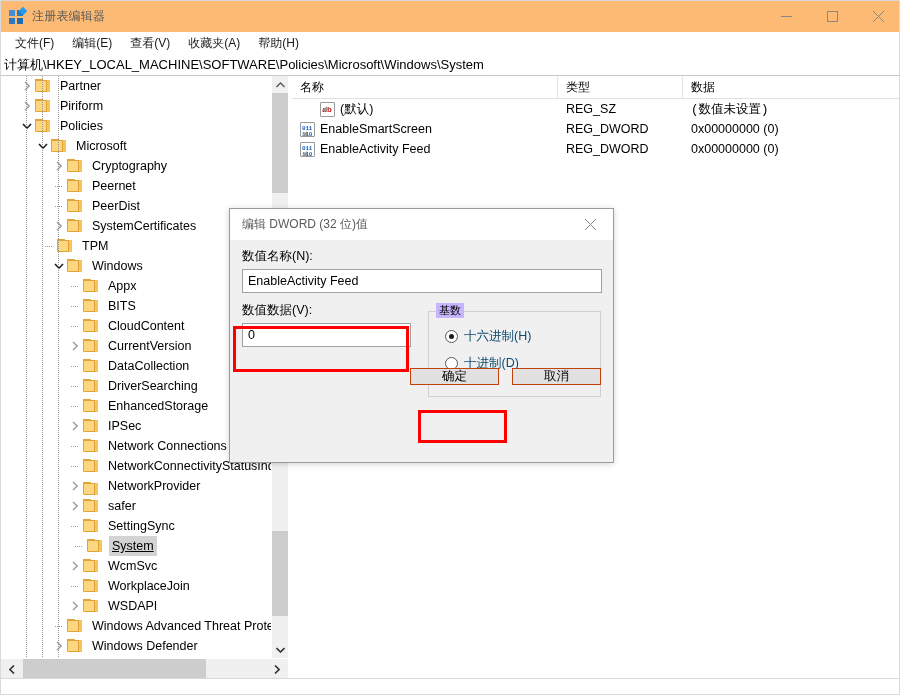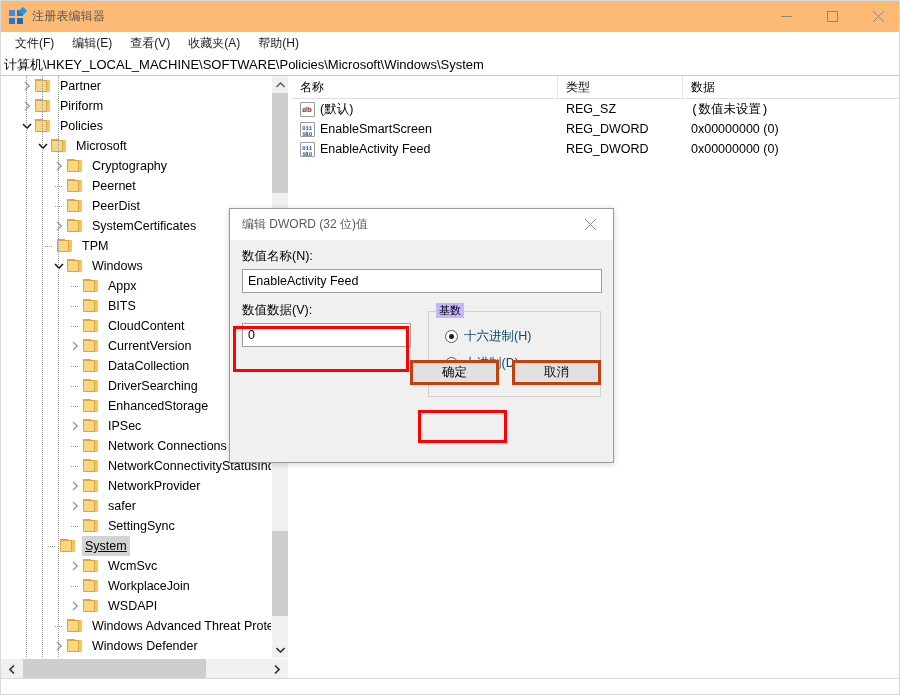--- a/index.html
+++ b/index.html
@@ -238,21 +238,21 @@
   .val-icon {
     width: 15px; height: 15px; flex: 0 0 15px; margin-right: 5px;
     position: relative; background: #ffffff;
     border: 1px solid #9a9a9a;
     border-radius: 1px;
     font-size: 7px; line-height: 7px;
     font-family: "Liberation Mono", "DejaVu Sans Mono", monospace;
     font-weight: bold;
     overflow: hidden;
   }
-  .val-icon.sz { color: #c01616; }
+  .val-icon.sz { color: #c01616; margin-left: 20px; }
   .val-icon.sz span {
     position: absolute; left: 1px; top: 3px;
     letter-spacing: .3px; font-size: 8px;
   }
   .val-icon.dword { color: #1a63c8; }
   .val-icon.dword span {
     position: absolute; left: 1px;
     font-size: 6px; letter-spacing: -.2px;
   }
   .val-icon.dword span.l1 { top: 2px; }
@@ -346,23 +346,23 @@
     content: ""; position: absolute;
     left: 3px; top: 3px; width: 5px; height: 5px;
     background: #1b1b1b; border-radius: 50%;
   }
   .radio-label { font-size: 12.5px; color: #0c4a6e; }
   .btn-row {
     position: absolute; right: 12px; bottom: 12px;
     display: flex; gap: 13px;
   }
   .btn {
-    width: 89px; height: 25px;
+    width: 89px; height: 17px;
     background: #e1e1e1;
-    border: 3px solid #c2410c;
+    border: 1px solid #c2410c;
     font-size: 12.5px; color: #000;
     display: flex; align-items: center; justify-content: center;
     cursor: default;
     font-family: "Liberation Sans", sans-serif;
   }
 
   
   .redbox {
     position: absolute;
     border: 3px solid #ff0000;
@@ -675,21 +675,21 @@
                 <line x1="1" y1="1.5" x2="8" y2="1.5" stroke="#9a9a9a" stroke-width="1" stroke-dasharray="1 1"></line>
               </svg>
             </div>
             <span class="folder">
               <span class="f-tab"></span>
               <span class="f-back"></span>
               <span class="f-spine"></span>
             </span>
             <span class="tree-label">NetworkConnectivityStatusIndicator</span>
           </div>
-          <div class="tree-row" style="padding-left: 66px;">
+          <div class="tree-row" style="padding-left: 66px; align-items: flex-end;">
             <div class="twisty">
               <svg width="7" height="10" viewBox="0 0 7 10">
                 <polyline points="1,1 5.2,5 1,9" fill="none" stroke="#9a9a9a" stroke-width="1.4"></polyline>
               </svg>
             </div>
             <span class="folder">
               <span class="f-tab"></span>
               <span class="f-back"></span>
               <span class="f-spine"></span>
             </span>
@@ -714,21 +714,21 @@
                 <line x1="1" y1="1.5" x2="8" y2="1.5" stroke="#9a9a9a" stroke-width="1" stroke-dasharray="1 1"></line>
               </svg>
             </div>
             <span class="folder">
               <span class="f-tab"></span>
               <span class="f-back"></span>
               <span class="f-spine"></span>
             </span>
             <span class="tree-label">SettingSync</span>
           </div>
-          <div class="tree-row selected" style="padding-left: 43px; text-decoration: underline;">
+          <div class="tree-row selected" style="padding-left: 70px; text-decoration: underline;">
             <div class="twisty">
               <svg width="10" height="3" viewBox="0 0 10 3">
                 <line x1="1" y1="1.5" x2="8" y2="1.5" stroke="#9a9a9a" stroke-width="1" stroke-dasharray="1 1"></line>
               </svg>
             </div>
             <span class="folder">
               <span class="f-tab"></span>
               <span class="f-back"></span>
               <span class="f-spine"></span>
             </span>

